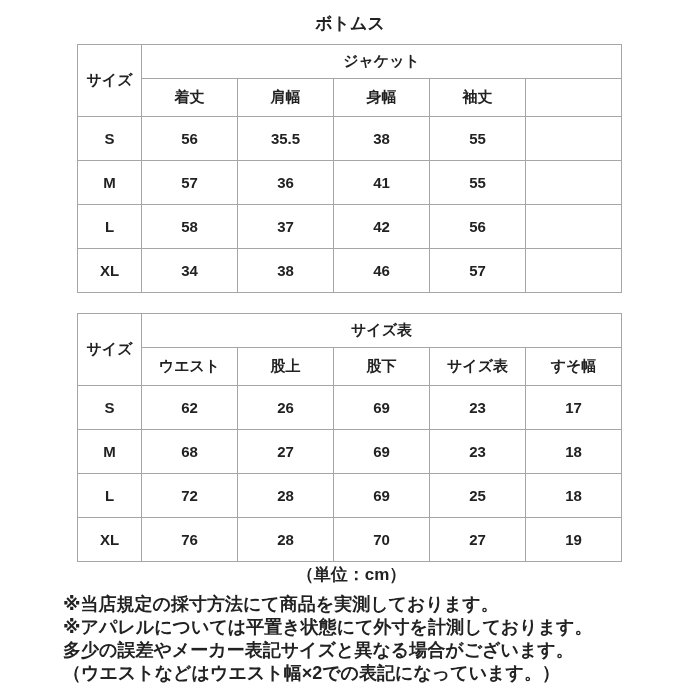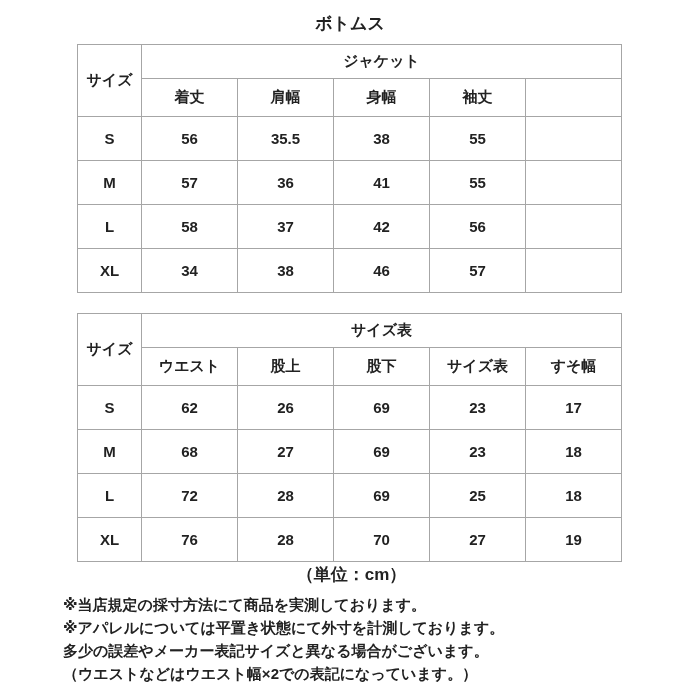--- a/index.html
+++ b/index.html
@@ -37,21 +37,21 @@
   tr.group-row td { height: 33px; }
   tr.sub-row td   { height: 37px; }
   tr.data-row td  { height: 43px; }
 
   .unit-note {
     position: absolute; top: 563px; left: 78px; width: 547px;
     text-align: center; font-size: 17px; font-weight: bold;
   }
   .notes {
     position: absolute; top: 593px; left: 63px; width: 600px;
-    font-size: 15px; line-height: 23px; font-weight: bold;
+    font-size: 18px; line-height: 23px; font-weight: bold;
   }
 </style>
 </head>
 <body>
 
 <div class="page">
 
   <h1 class="title">ボトムス</h1>
 
   <table class="size-table" id="jacket-table">

